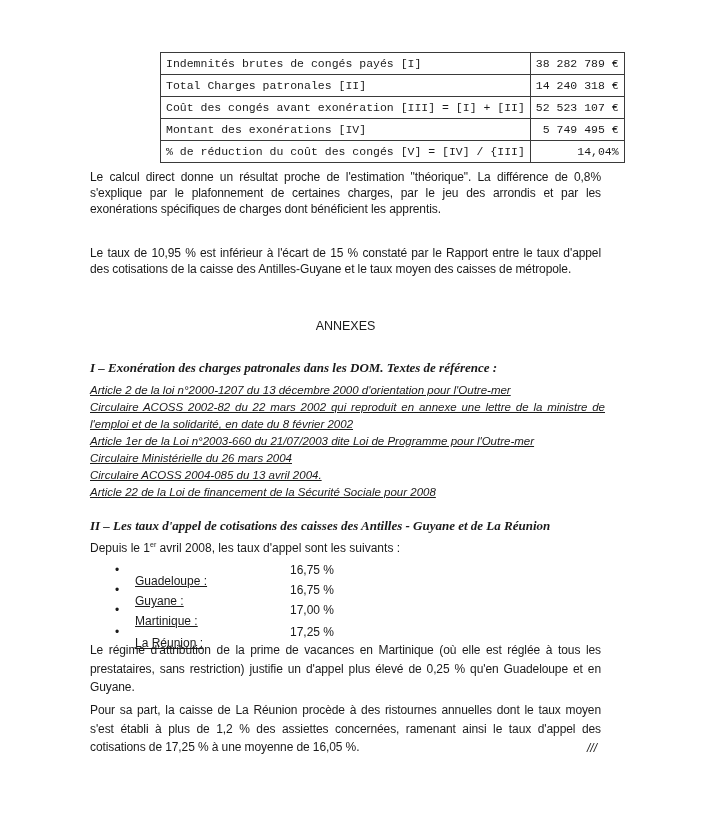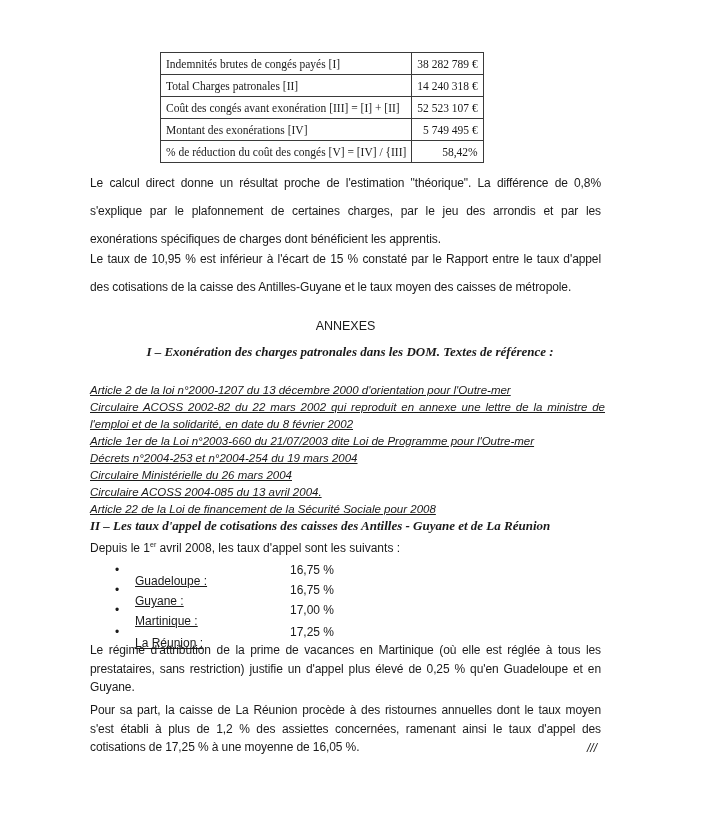--- a/index.html
+++ b/index.html
@@ -6,34 +6,34 @@
     body {
       width: 703px; height: 838px; position: relative; overflow: hidden;
       font-family: "Liberation Sans", "DejaVu Sans", sans-serif;
       color: #1a1a1a;
     }
 
     
     .summary-table {
       position: absolute; left: 160px; top: 52px; width: 319px;
       border-collapse: collapse; font-size: 11.5px;
-      font-family: Liberation Serif, serif;
+      font-family: Liberation Mono, monospace;
     }
     .summary-table td {
       border: 1px solid #3a3a3a; height: 20px; padding: 0 5px;
       line-height: 20px; white-space: nowrap;
     }
     .summary-table td.label { width: 261px; }
     .summary-table td.value { text-align: right; width: 78px; margin-left: 28px; }
     .summary-table tr { height: 22px; }
 
     
     .para {
       position: absolute; left: 90px; width: 511px;
-      font-size: 12px; line-height: 28px; text-align: justify;
+      font-size: 12px; line-height: 16px; text-align: justify;
       text-align-last: left;
       font-family: "Liberation Sans", sans-serif;
       letter-spacing: -0.1px;
     }
     .para.tight { line-height: 18.5px; }
 
     .annexes-title {
       position: absolute; left: 90px; width: 511px; top: 319px;
       text-align: center; font-weight: normal; font-size: 12.5px;
       font-family: "Liberation Sans", sans-serif;
@@ -90,37 +90,36 @@
     <tr>
       <td class="label">Coût des congés avant exonération [III] = [I] + [II]</td>
       <td class="value">52 523 107 €</td>
     </tr>
     <tr>
       <td class="label">Montant des exonérations [IV]</td>
       <td class="value">5 749 495 €</td>
     </tr>
     <tr>
       <td class="label">% de réduction du coût des congés [V] = [IV] / {III]</td>
-      <td class="value">58,42%</td>
+      <td class="value">14,04%</td>
     </tr>
   </tbody>
 </table>
 
 <p class="para" style="top:169px; margin:0;">Le calcul direct donne un résultat proche de l'estimation "théorique". La différence de 0,8% s'explique par le plafonnement de certaines charges, par le jeu des arrondis et par les exonérations spécifiques de charges dont bénéficient les apprentis.</p>
 <p class="para" style="top:245px; margin:0;">Le taux de 10,95 % est inférieur à l'écart de 15 % constaté par le Rapport entre le taux d'appel des cotisations de la caisse des Antilles-Guyane et le taux moyen des caisses de métropole.</p>
 
 <div class="annexes-title">ANNEXES</div>
 
-<div class="section-heading" style="top:344px;text-align:center;">I – Exonération des charges patronales dans les DOM. Textes de référence :</div>
+<div class="section-heading" style="top:360px;">I – Exonération des charges patronales dans les DOM. Textes de référence :</div>
 
 <div class="refs">
   <div>Article 2 de la loi n°2000-1207 du 13 décembre 2000 d'orientation pour l'Outre-mer</div>
   <div class="wrap">Circulaire ACOSS 2002-82 du 22 mars 2002 qui reproduit en annexe une lettre de la ministre de l'emploi et de la solidarité, en date du 8 février 2002</div>
   <div>Article 1er de la Loi n°2003-660 du 21/07/2003 dite Loi de Programme pour l'Outre-mer</div>
-  <div>Décrets n°2004-253 et n°2004-254 du 19 mars 2004</div>
   <div>Circulaire Ministérielle du 26 mars 2004</div>
   <div>Circulaire ACOSS 2004-085 du 13 avril 2004.</div>
   <div>Article 22 de la Loi de financement de la Sécurité Sociale pour 2008</div>
 </div>
 
 <div class="section-heading" style="top:518px;">II – Les taux d'appel de cotisations des caisses des Antilles - Guyane et de La Réunion</div>
 
 <div class="intro-line">
   <span>Depuis le 1</span><sup>er</sup><span> avril 2008, les taux d'appel sont les suivants :</span>
 </div>

